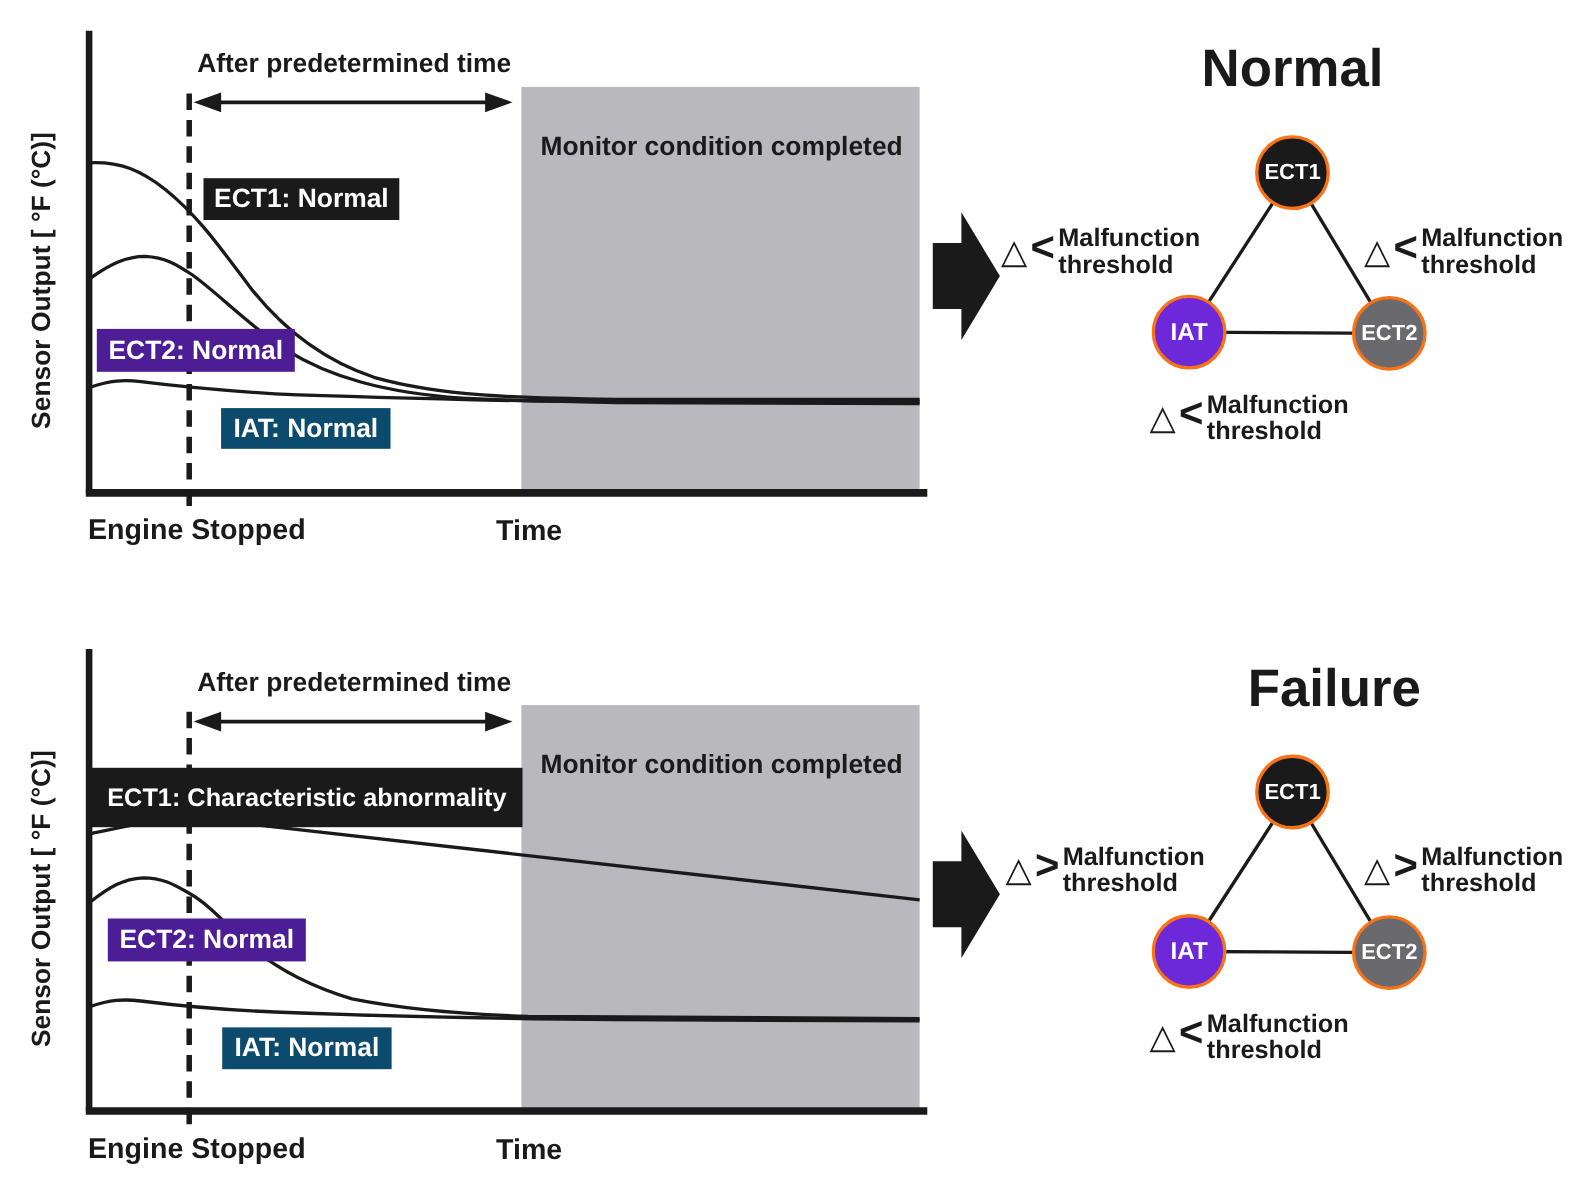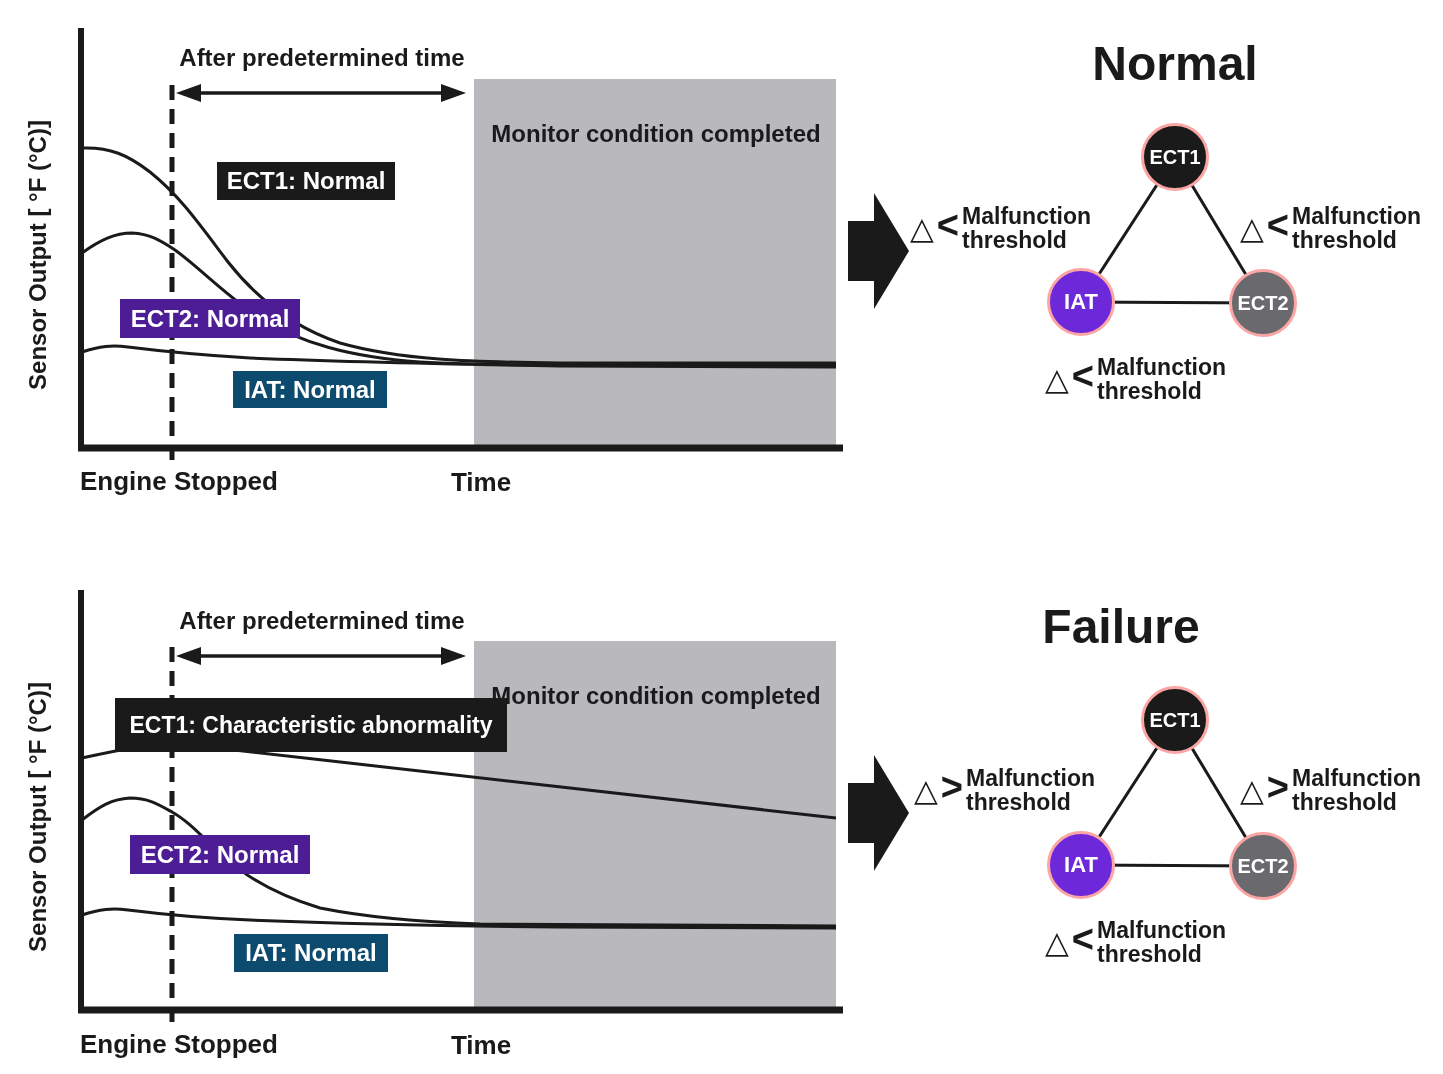--- a/index.html
+++ b/index.html
@@ -9,28 +9,28 @@
   }
   svg.bg{position:absolute;left:0;top:0;width:1443px;height:1074px}
   .abs{position:absolute;white-space:nowrap}
   .ctr{transform:translate(-50%,-50%)}
   .rot{transform:translate(-50%,-50%) rotate(-90deg)}
   .t24{font-size:24px}
   .t26{font-size:26px}
   .title{font-size:48px}
   .box{
     position:absolute;display:flex;align-items:center;justify-content:center;
-    color:#ffffff;font-size:24px;white-space:nowrap;margin-left:32px;
+    color:#ffffff;font-size:24px;white-space:nowrap;
   }
   .box.k{background:#1a1a1a}
   .box.g{background:#4c1d95}
   .box.l{background:#0c4a6e}
   .node{
     position:absolute;width:62px;height:62px;border-radius:50%;
-    border:3px solid #fca5a5;display:flex;align-items:center;justify-content:center;
+    border:3px solid #f97316;display:flex;align-items:center;justify-content:center;
     color:#ffffff;font-size:20px;transform:translate(-50%,-50%);
   }
   .node.k{background:#1a1a1a}
   .node.g{background:#6a6a6e}
   .node.l{background:#6d28d9}
   .thr{position:absolute;display:flex;align-items:center;gap:3px}
   .thr .tri{font-size:31px;font-weight:normal;line-height:1}
   .thr .cmp{font-size:38px;line-height:1;transform:translateY(-3px)}
   .thr .txt{font-size:23px;line-height:24px}
 </style>
@@ -123,21 +123,21 @@
     <span class="txt"><span>Malfunction</span><br>
       <span>threshold</span></span>
   </div>
   <div class="thr" style="left:1045px;top:355px">
     <span class="tri">△</span>
     <span class="cmp">&lt;</span>
     <span class="txt"><span>Malfunction</span><br>
       <span>threshold</span></span>
   </div>
 
-  <div class="abs ctr title" style="left:1121px;top:626px">Failure</div>
+  <div class="abs ctr title" style="left:1213px;top:626px">Failure</div>
   <div class="node k" style="left:1175px;top:720px">ECT1</div>
   <div class="node l" style="left:1081px;top:865px;font-size:22px">IAT</div>
   <div class="node g" style="left:1263px;top:866px">ECT2</div>
 
   <div class="thr" style="left:914px;top:766px">
     <span class="tri">△</span>
     <span class="cmp">&gt;</span>
     <span class="txt"><span>Malfunction</span><br>
       <span>threshold</span></span>
   </div>

